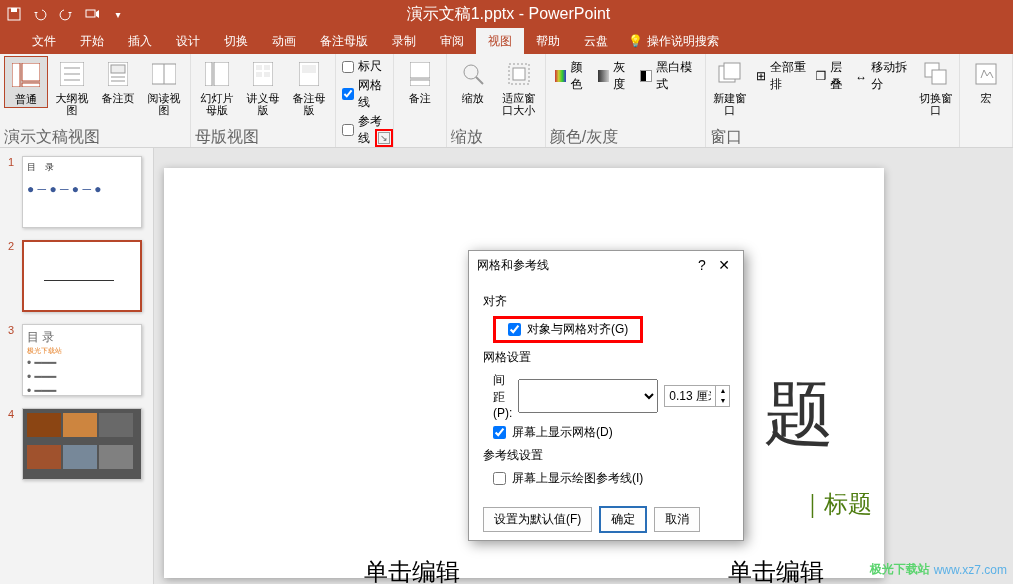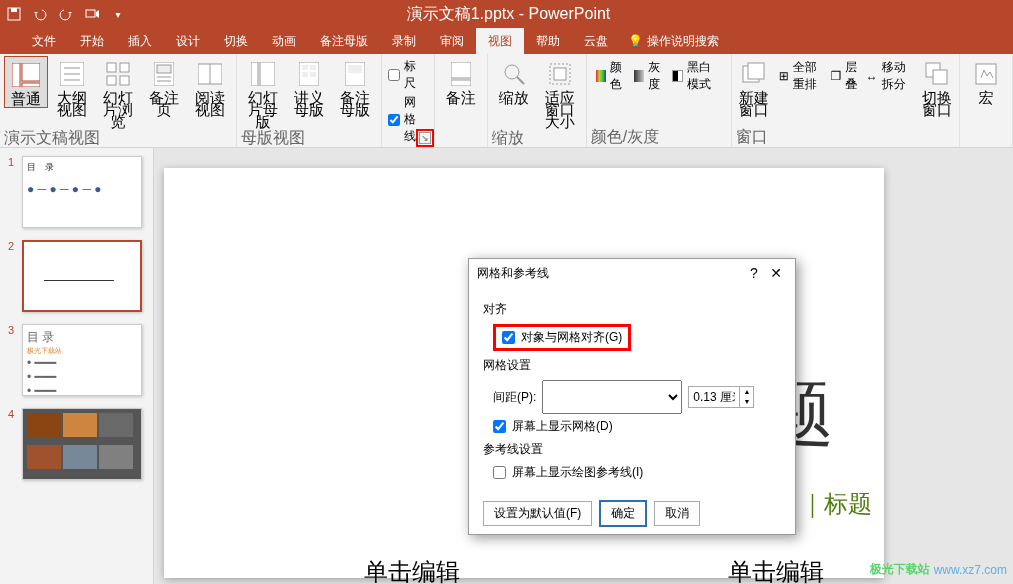--- a/index.html
+++ b/index.html
@@ -11,50 +11,50 @@
 .menubar{height:26px;background:#b7472a;display:flex;align-items:center;padding-left:20px;color:#fff}
 .menubar .tab{padding:0 12px;height:26px;line-height:26px;cursor:pointer}
 .menubar .tab.active{background:#f3f3f3;color:#b7472a}
 .menubar .tell{display:flex;align-items:center;gap:4px;margin-left:8px}
 .ribbon{height:94px;background:#f3f3f3;border-bottom:1px solid #d4d4d4;display:flex}
 .group{border-right:1px solid #e0e0e0;display:flex;flex-direction:column;padding:2px 4px;position:relative}
 .group-body{flex:1;display:flex;align-items:flex-start;gap:2px}
 .group-label{text-align:left;font-size:16px;color:#666;height:16px;line-height:16px}
 .btn-lg{width:44px;display:flex;flex-direction:column;align-items:center;padding:2px;cursor:pointer}
 .btn-lg .icon{width:32px;height:32px;display:flex;align-items:center;justify-content:center;margin-bottom:2px}
-.btn-lg .lbl{font-size:15px;text-align:center;line-height:12px}
+.btn-lg .lbl{font-size:11px;text-align:center;line-height:12px}
 .btn-lg.active{background:#ddd;border:1px solid #b7472a}
 .chk-list{display:flex;flex-direction:column;gap:2px;padding:2px}
 .chk-list label{display:flex;align-items:center;gap:4px;font-size:11px;cursor:pointer}
 .chk-list input{width:12px;height:12px}
 .small-btns{display:flex;flex-direction:row;gap:1px;padding:2px}
 .small-btn{display:flex;align-items:center;gap:4px;font-size:11px;cursor:pointer;padding:1px 3px}
 .launcher{position:absolute;right:3px;bottom:3px;width:12px;height:12px;border:1px solid #999;cursor:pointer;font-size:9px;text-align:center;line-height:10px;color:#666}
 .launcher.highlight{outline:2px solid red;outline-offset:1px}
 .workspace{display:flex;height:calc(584px - 28px - 26px - 94px)}
 .thumbs{width:154px;background:#f3f3f3;border-right:1px solid #d4d4d4;padding:8px;overflow-y:auto}
 .thumb-wrap{margin-bottom:12px;display:flex;gap:4px}
 .thumb-num{width:10px;font-size:11px;color:#b7472a}
 .thumb{width:120px;height:72px;background:#fff;border:1px solid #ccc;box-shadow:1px 1px 3px rgba(0,0,0,0.2);position:relative;overflow:hidden}
 .thumb.active{border:2px solid #b7472a}
 .canvas{flex:1;background:#e6e6e6;position:relative;overflow:hidden}
 .slide{position:absolute;left:10px;top:20px;width:720px;height:410px;background:#fff;box-shadow:0 2px 8px rgba(0,0,0,0.3)}
 .slide .ttitle{position:absolute;right:10px;top:200px;font-size:70px;color:#333;letter-spacing:40px}
 .slide .sub{position:absolute;right:12px;top:320px;font-size:24px;color:#4d7c0f}
 .slide .bot1{position:absolute;left:200px;bottom:-10px;font-size:24px}
 .slide .bot2{position:absolute;right:60px;bottom:-10px;font-size:24px}
-.dlg{position:absolute;left:468px;top:258px;width:328px;background:#fff;border:1px solid #999;box-shadow:3px 3px 12px rgba(0,0,0,0.4);z-index:100}
+.dlg{position:absolute;left:468px;top:250px;width:276px;background:#fff;border:1px solid #999;box-shadow:3px 3px 12px rgba(0,0,0,0.4);z-index:100}
 .dlg-title{height:28px;display:flex;align-items:center;padding:0 8px;font-size:12px}
 .dlg-title .dt{flex:1}
 .dlg-title .qm,.dlg-title .xm{width:22px;text-align:center;cursor:pointer;font-size:14px}
 .dlg-body{padding:8px 14px}
 .dlg .sec{font-size:12px;margin:6px 0 6px 0}
 .dlg .row{margin:4px 0 4px 10px;display:flex;align-items:center;gap:6px;font-size:12px}
 .dlg .row input[type=checkbox]{width:13px;height:13px}
-.dlg .row .highlight-box{border:3px solid red;padding:2px 6px;display:flex;align-items:center;gap:6px}
+.dlg .row .highlight-box{border:3px solid red;padding:2px 12px;display:flex;align-items:center;gap:6px}
 .dlg select{font-size:12px;padding:16px;height:22px}
 .dlg .spinbox{display:flex;align-items:center;border:1px solid #aaa;height:22px}
 .dlg .spinbox input{width:50px;border:none;padding:0 4px;font-size:12px}
 .dlg .spinbox .spbtns{display:flex;flex-direction:column}
 .dlg .spinbox .spbtns span{width:14px;height:10px;font-size:7px;text-align:center;border-left:1px solid #aaa;cursor:pointer;line-height:10px}
 .dlg-foot{display:flex;justify-content:flex-start;gap:8px;padding:8px 14px;border-top:none}
 .dlg-foot button{padding:3px 10px;font-size:12px;background:#fdfdfd;border:1px solid #aaa;cursor:pointer}
 .dlg-foot button.primary{border:1px solid #2a6fb7;outline:1px solid #2a6fb7}
 .watermark{position:absolute;right:6px;bottom:6px;font-size:12px;color:#5bd46e;z-index:200;display:flex;align-items:center;gap:4px}
 .watermark .logo{color:#5bd46e;font-weight:bold}
@@ -140,31 +140,20 @@
               <rect x="0" y="0" width="24" height="24" fill="#fff" stroke="#999"></rect>
               <line x1="4" y1="6" x2="20" y2="6" stroke="#999"></line>
               <line x1="4" y1="12" x2="20" y2="12" stroke="#999"></line>
               <line x1="4" y1="18" x2="20" y2="18" stroke="#999"></line>
             </svg>
           </div>
           <div class="lbl">大纲视图</div>
         </div>
       <div class="btn-lg">
           <div class="icon">
-            <svg width="24" height="24">
-              <rect x="1" y="1" width="9" height="9" fill="#fff" stroke="#999"></rect>
-              <rect x="14" y="1" width="9" height="9" fill="#fff" stroke="#999"></rect>
-              <rect x="1" y="14" width="9" height="9" fill="#fff" stroke="#999"></rect>
-              <rect x="14" y="14" width="9" height="9" fill="#fff" stroke="#999"></rect>
-            </svg>
-          </div>
-          <div class="lbl">幻灯片浏览</div>
-        </div>
-      <div class="btn-lg">
-          <div class="icon">
             <svg width="20" height="24">
               <rect x="0" y="0" width="20" height="24" fill="#fff" stroke="#999"></rect>
               <rect x="3" y="3" width="14" height="8" fill="#eee" stroke="#999"></rect>
               <line x1="3" y1="15" x2="17" y2="15" stroke="#999"></line>
               <line x1="3" y1="19" x2="17" y2="19" stroke="#999"></line>
             </svg>
           </div>
           <div class="lbl">备注页</div>
         </div>
       <div class="btn-lg">

